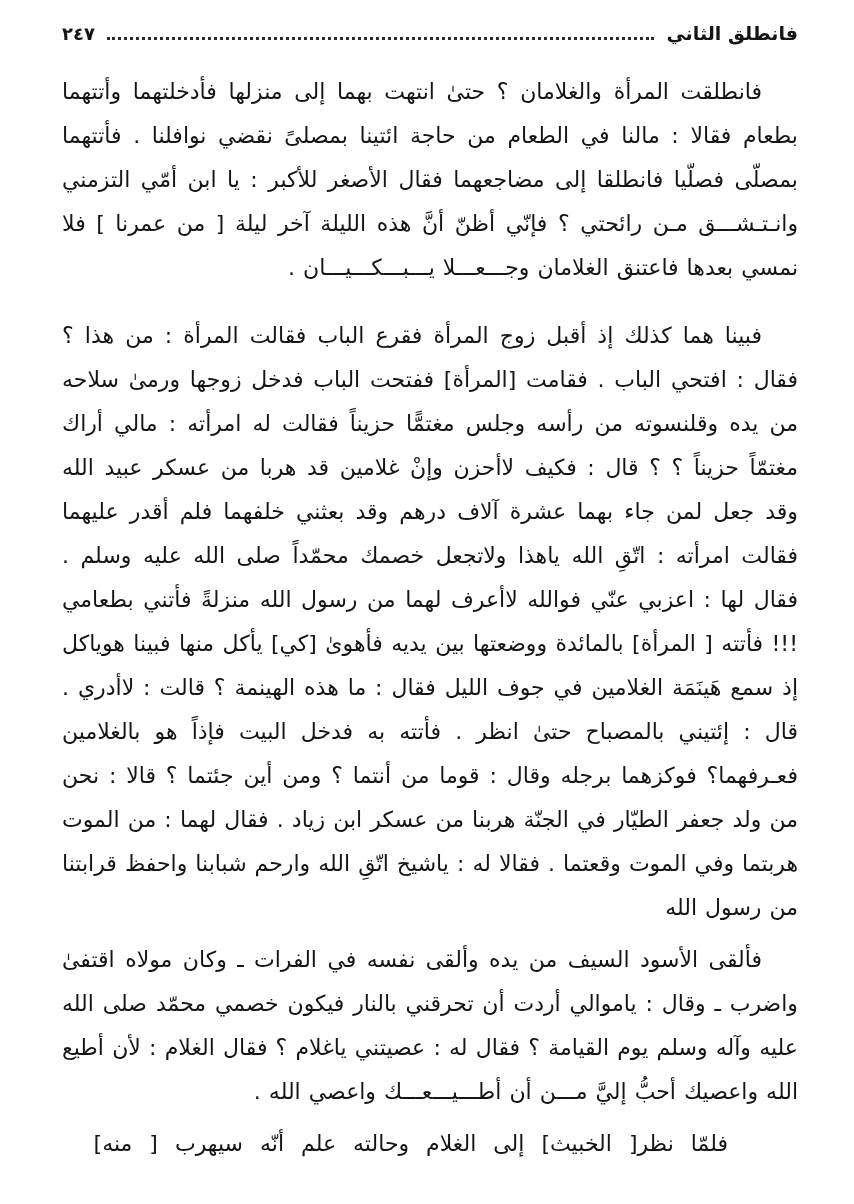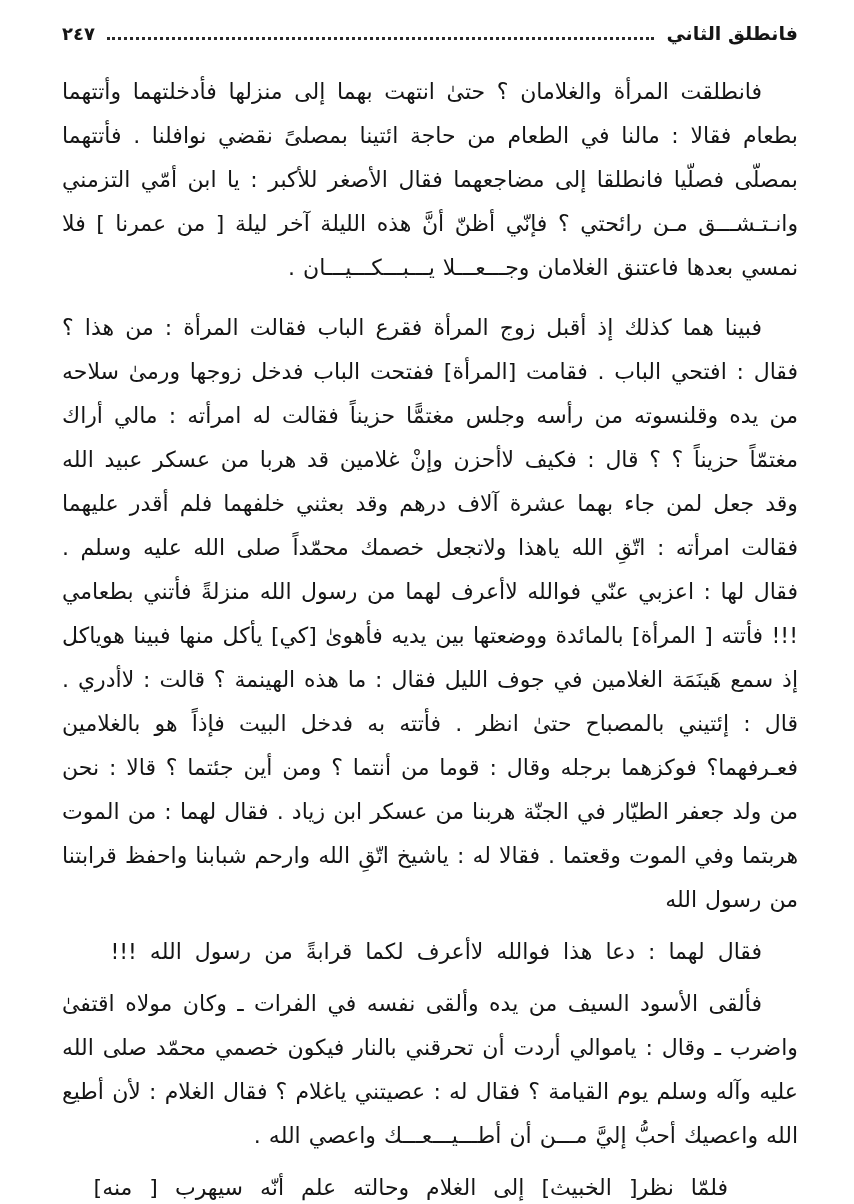--- a/index.html
+++ b/index.html
@@ -46,21 +46,21 @@
   .content p {
     font-size: 22px;
     line-height: 2.0;
     text-align: justify;
     text-align-last: right;
     margin: 0 0 8px 0;
     text-indent: 36px;
     word-spacing: 1px;
   }
   .content p.gap-before {
-    margin-top: 16px;
+    margin-top: 24px;
   }
   .content p.emphatic {
     word-spacing: 6px;
   }
   .content p.closing-line {
     text-indent: 70px;
     word-spacing: 10px;
     margin-top: 4px;
   }
 </style>
@@ -71,18 +71,17 @@
 
   <div class="page-header">
     <span class="section-title">فانطلق الثاني</span>
     <span class="dot-leader"></span>
     <span class="page-number">٢٤٧</span>
   </div>
 
   <div class="content">
     <p>فانطلقت المرأة والغلامان ؟ حتىٰ انتهت بهما إلى منزلها فأدخلتهما وأتتهما بطعام فقالا : مالنا في الطعام من حاجة ائتينا بمصلىً نقضي نوافلنا .  فأتتهما بمصلّى فصلّيا فانطلقا إلى مضاجعهما فقال الأصغر للأكبر : يا ابن أمّي التزمني وانـتـشـــق مـن رائحتي ؟ فإنّي أظنّ أنَّ هذه الليلة آخر ليلة [ من عمرنا ] فلا نمسي بعدها فاعتنق الغلامان وجـــعـــلا  يـــبـــكـــيـــان .</p>
     <p class="gap-before">فبينا هما كذلك إذ أقبل زوج المرأة فقرع الباب فقالت المرأة : من هذا ؟ فقال : افتحي الباب .  فقامت [المرأة] ففتحت الباب فدخل زوجها ورمىٰ سلاحه من يده وقلنسوته من رأسه وجلس مغتمًّا حزيناً فقالت له امرأته : مالي أراك مغتمّاً حزيناً ؟ ؟ قال : فكيف لاأحزن وإنْ غلامين قد هربا من عسكر عبيد الله وقد جعل لمن جاء بهما عشرة آلاف درهم وقد بعثني خلفهما فلم أقدر عليهما فقالت امرأته : اتّقِ الله ياهذا ولاتجعل خصمك محمّداً صلى الله عليه وسلم . فقال لها : اعزبي عنّي فوالله لاأعرف لهما من رسول الله منزلةً فأتني بطعامي !!! فأتته [ المرأة] بالمائدة ووضعتها بين يديه فأهوىٰ [كي] يأكل منها فبينا هوياكل إذ سمع هَينَمَة الغلامين في جوف الليل فقال : ما هذه الهينمة ؟ قالت : لاأدري .  قال : إئتيني بالمصباح حتىٰ انظر .  فأتته به فدخل البيت فإذاً هو بالغلامين فعـرفهما؟ فوكزهما برجله وقال : قوما من أنتما ؟ ومن أين جئتما ؟ قالا : نحن من ولد جعفر الطيّار في الجنّة هربنا من عسكر ابن زياد .  فقال لهما : من الموت هربتما وفي الموت وقعتما .  فقالا له : ياشيخ اتّقِ الله وارحم شبابنا واحفظ قرابتنا من رسول الله</p>
-    <p class="emphatic">فقال لهما : دعا هذا فوالله لاأعرف لكما قرابةً من رسول الله !!!</p>
     <p>فألقى الأسود السيف من يده وألقى نفسه في الفرات ـ وكان مولاه اقتفىٰ واضرب ـ وقال : ياموالي أردت أن تحرقني بالنار فيكون خصمي محمّد صلى الله عليه وآله وسلم يوم القيامة ؟ فقال له : عصيتني ياغلام ؟ فقال الغلام : لأن أطيع الله واعصيك أحبُّ إليَّ مـــن أن أطـــيـــعـــك واعصي الله .</p>
     <p class="closing-line">فلمّا نظر[ الخبيث] إلى الغلام وحالته علم أنّه سيهرب [ منه]</p>
   </div>
 
 </div>
 
 </body></html>

